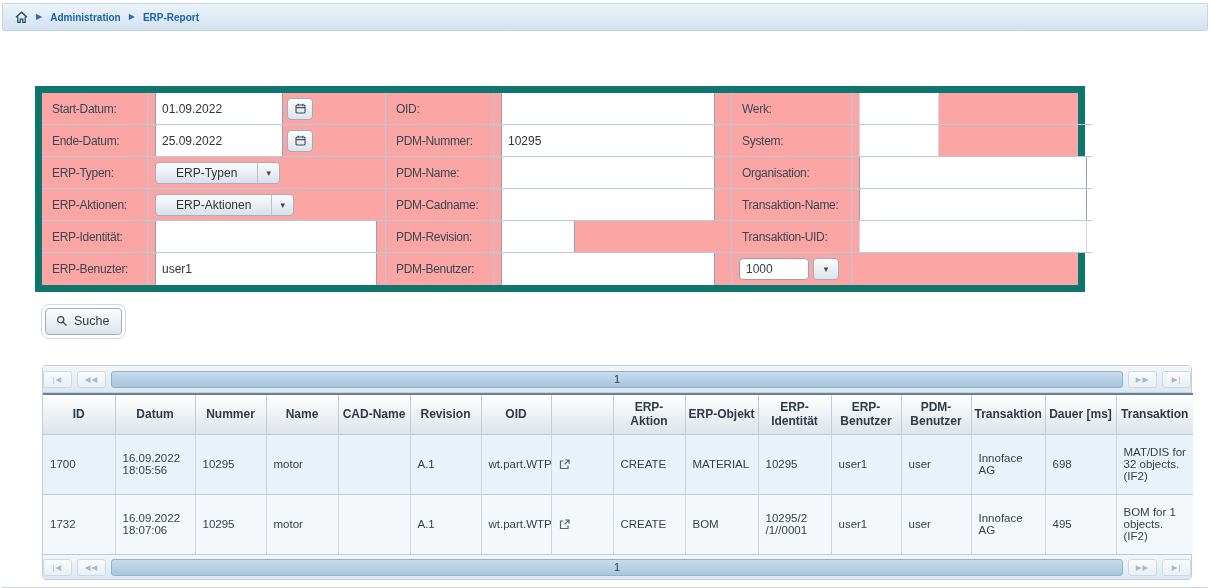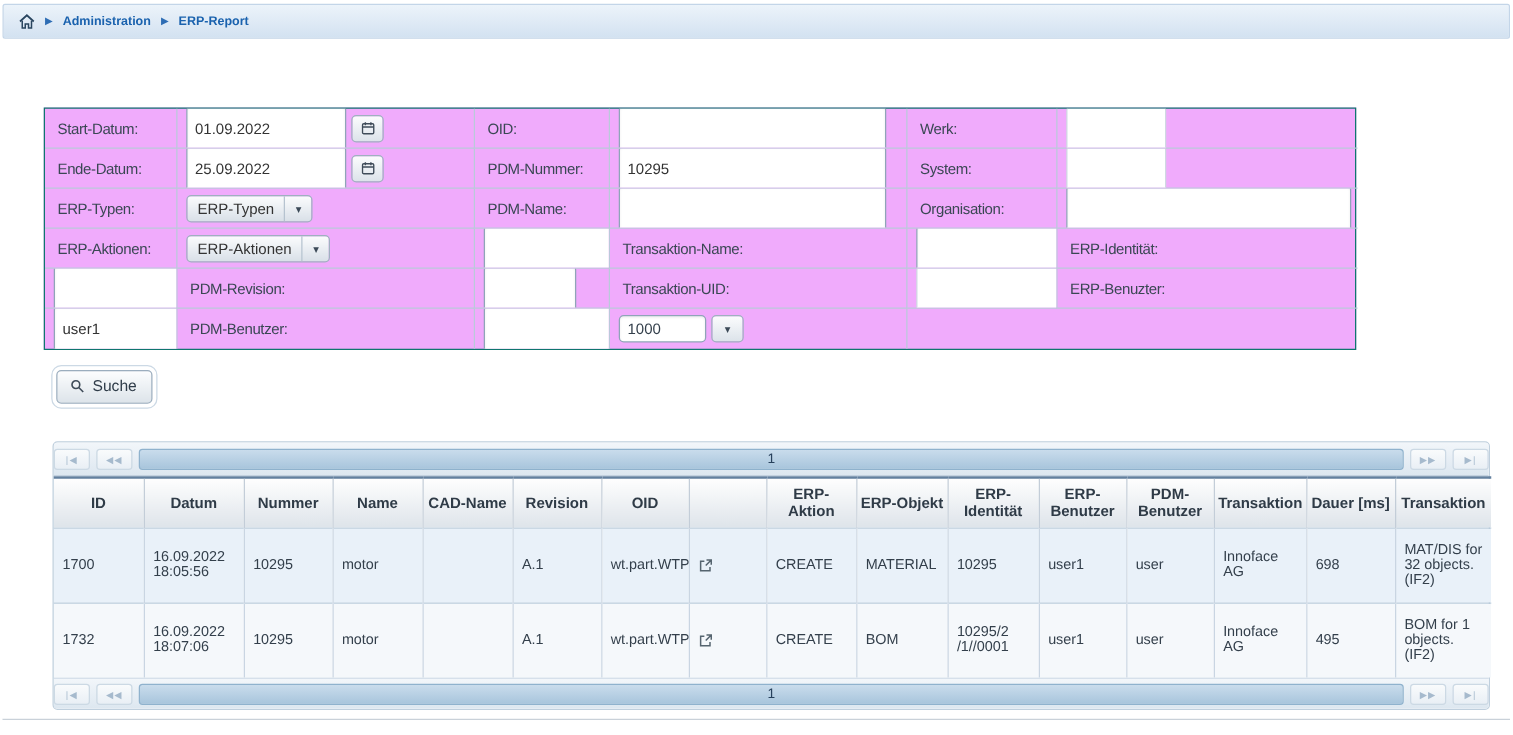--- a/index.html
+++ b/index.html
@@ -15,21 +15,21 @@
     display:flex; align-items:center; padding-left:12px; gap:8px;
   }
   .crumb { color:#1a62ae; font-weight:bold; font-size:10px; text-decoration:none; cursor:pointer; }
   .bc-sep { color:#2e6db4; font-size:8px; line-height:1; }
   .home-btn { display:flex; align-items:center; cursor:pointer; }
 
   
   .search-form {
     margin:55px 0 0 35px; width:1050px;
     display:grid; grid-template-columns:106px 238px 108px 238px 120px 240px;
-    border:1px solid #0f766e; background:#f0abfc;
+    border:7px solid #0f766e; background:#fca5a5;
   }
   .fcell { border-right:1px solid #bac9da; border-bottom:1px solid #bac9da;
     height:32px; display:flex; align-items:center; overflow:hidden; }
   .fcell:nth-child(6n) { border-right:none; }
   .fcell:nth-child(n+31) { border-bottom:none; }
   .flabel { padding-left:10px; font-size:12px; letter-spacing:-0.3px; color:#3a4754; white-space:nowrap; }
   .ffield { padding-left:7px; gap:4px; }
 
   .tin { height:38px; border:1px solid #8fa4b8; border-radius:4px; padding:1px 6px;
     font:12px "Liberation Sans",sans-serif; color:#333;
@@ -41,21 +41,21 @@
     height:22px; border:1px solid #8fa4b8; border-radius:4px; padding:1px 6px;
     box-shadow:inset 0 1px 2px rgba(0,0,0,.08); background:#fff; }
 
   .mini-btn { width:26px; height:22px; border:1px solid #9fb0c0; border-radius:4px;
     background:linear-gradient(#fbfcfd,#dce3ea); display:inline-flex;
     align-items:center; justify-content:center; cursor:pointer; }
   .mini-btn .arrow-glyph { font-size:9px; color:#3c4a58; line-height:1; }
 
   .ddl { display:inline-flex; height:22px; border:1px solid #9fb0c0; border-radius:4px;
     background:linear-gradient(#fbfcfd,#d9e0e8); align-items:center; cursor:pointer; }
-  .ddl .val { padding:0 8px; font-size:12px; color:#333; border-right:1px solid #b6c3d0; height:100%;
+  .ddl .val { padding:0 20px; font-size:12px; color:#333; border-right:1px solid #b6c3d0; height:100%;
     display:flex; align-items:center; }
   .ddl .arr { width:21px; text-align:center; font-size:9px; color:#3c4a58; }
 
   
   .suche-btn { margin:16px 0 0 45px; display:inline-flex; align-items:center; gap:6px;
     padding:5px 12px 6px 10px; border:1px solid #9badbe; border-radius:4px;
     background:linear-gradient(#fcfdfe,#dde4ea); font-size:12.5px; color:#2f3c49;
     cursor:pointer; outline:1px solid #ccd9e5; outline-offset:3px;
     font-family:"Liberation Sans",sans-serif;text-align:center; }
 
@@ -166,20 +166,21 @@
       <input class="tin w-c3" type="text" value="" style="">
     </div>
 
     <div class="fcell flabel">ERP-Aktionen:</div>
     <div class="fcell ffield">
       <span class="ddl">
         <span class="val">ERP-Aktionen</span>
         <span class="arr">▾</span>
       </span>
     </div>
+    <div class="fcell flabel">PDM-Cadname:</div>
     <div class="fcell ffield">
       <input class="tin w-c2" type="text" value="" style="">
     </div>
     <div class="fcell flabel">Transaktion-Name:</div>
     <div class="fcell ffield">
       <input class="tin w-c3" type="text" value="" style="">
     </div>
 
     <div class="fcell flabel">ERP-Identität:</div>
     <div class="fcell ffield">

